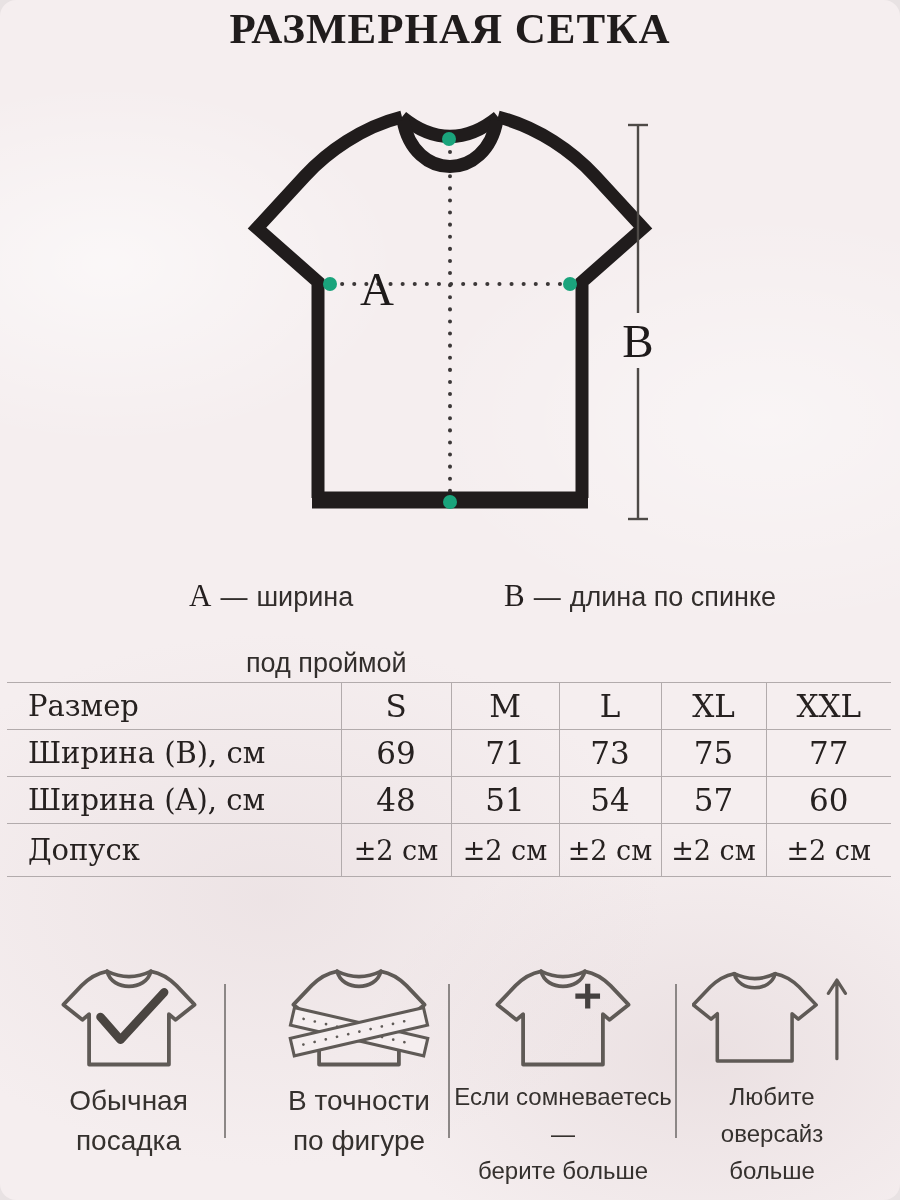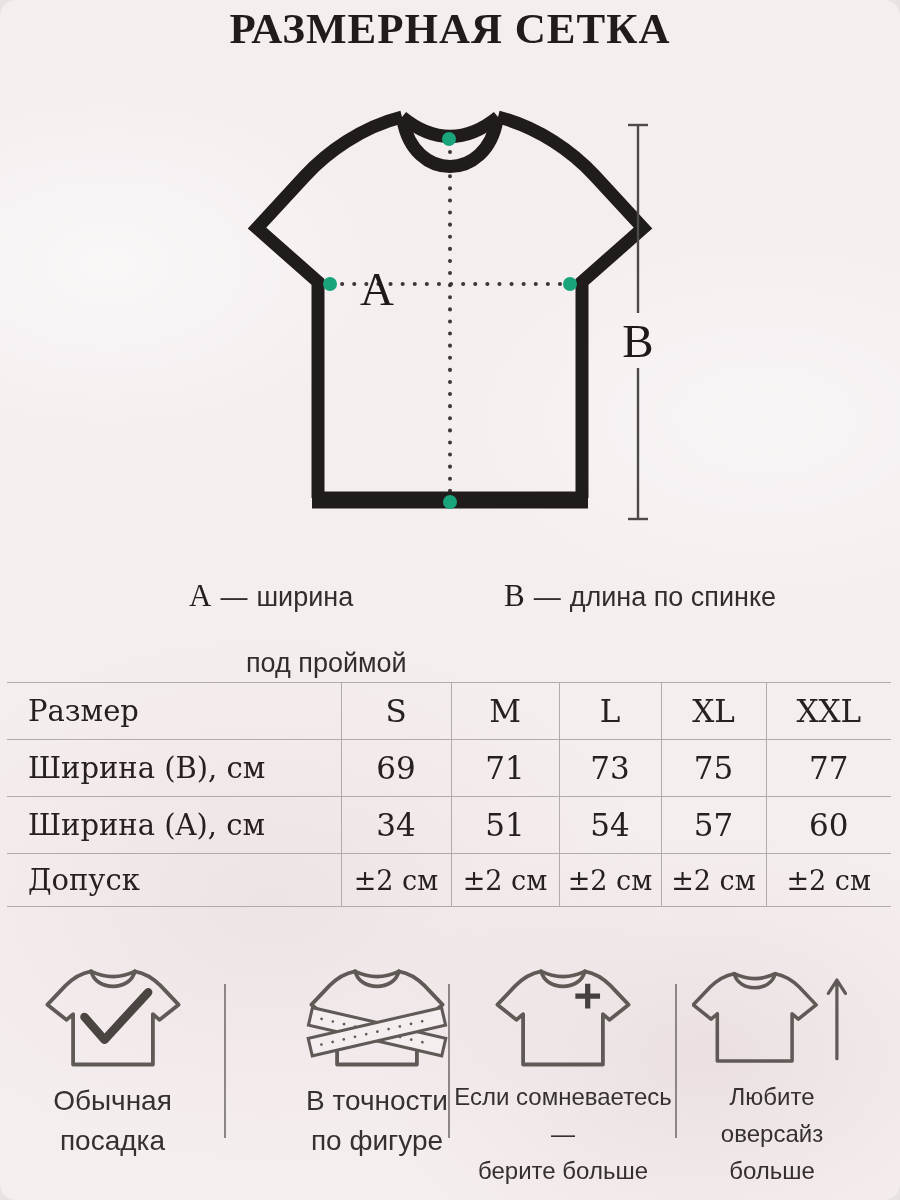--- a/index.html
+++ b/index.html
@@ -38,32 +38,32 @@
 
   table.size-table {
     position:absolute; left:7px; top:682px; width:884px;
     border-collapse:collapse; table-layout:fixed;
     font-family:"DejaVu Serif", serif; color:#262120;
   }
   table.size-table td, table.size-table th {
     border-top:1.5px solid #b2abac;
     vertical-align:middle; font-weight:normal; padding:0;
   }
-  table.size-table tr { height:57px; }
+  table.size-table tr { height:47px; }
   table.size-table tr.last { height:53px; }
   table.size-table tr.last td { border-bottom:1.5px solid #b2abac; }
   table.size-table .vline { border-left:1.5px solid #b2abac; }
   table.size-table .lbl { text-align:left; padding-left:21px; font-size:29px; }
   table.size-table .val { text-align:center; font-size:31px; }
   table.size-table .tol { font-size:27px; }
 
   .tips { position:absolute; left:0; top:952px; width:900px; height:248px; }
   .tip { position:absolute; top:8px; text-align:center; }
-  #tip-0 { left:0;    width:225px; }
-  #tip-1 { left:241px; width:272px; }
+  #tip-0 { left:16px;    width:225px; }
+  #tip-1 { left:223px; width:272px; }
   #tip-2 { left:450px; width:226px; }
   #tip-3 { left:676px; width:192px; }
   .tip svg { display:block; margin:0 auto; }
   .tip .cap { margin-top:7px; font-size:28px; line-height:40px; color:#35312e; }
   .tip.small .cap { margin-top:4px; font-size:24px; line-height:37px; }
   .tips .divider { position:absolute; top:32px; width:2px; height:154px; background:#8c8786; }
   #div-0 { left:224px; } #div-1 { left:448px; } #div-2 { left:675px; }
 </style>
 </head>
 <body>
@@ -132,21 +132,21 @@
     <tr>
       <td class="lbl">Ширина (B), см</td>
       <td class="val vline">69</td>
       <td class="val vline">71</td>
       <td class="val vline">73</td>
       <td class="val vline">75</td>
       <td class="val vline">77</td>
     </tr>
     <tr>
       <td class="lbl">Ширина (A), см</td>
-      <td class="val vline">34</td>
+      <td class="val vline">48</td>
       <td class="val vline">51</td>
       <td class="val vline">54</td>
       <td class="val vline">57</td>
       <td class="val vline">60</td>
     </tr>
     <tr class="last">
       <td class="lbl">Допуск</td>
       <td class="val vline tol">±2 см</td>
       <td class="val vline tol">±2 см</td>
       <td class="val vline tol">±2 см</td>

